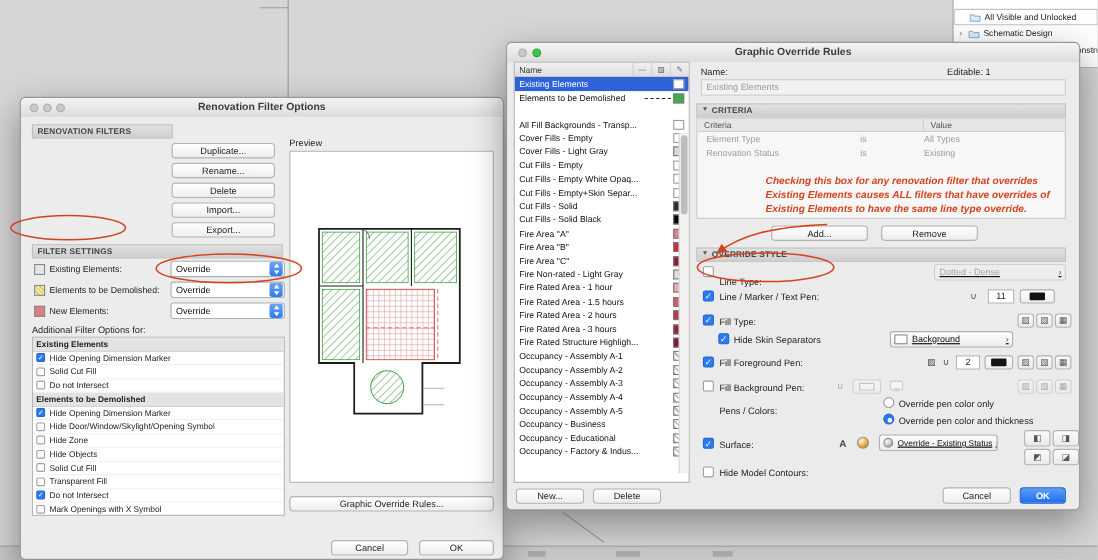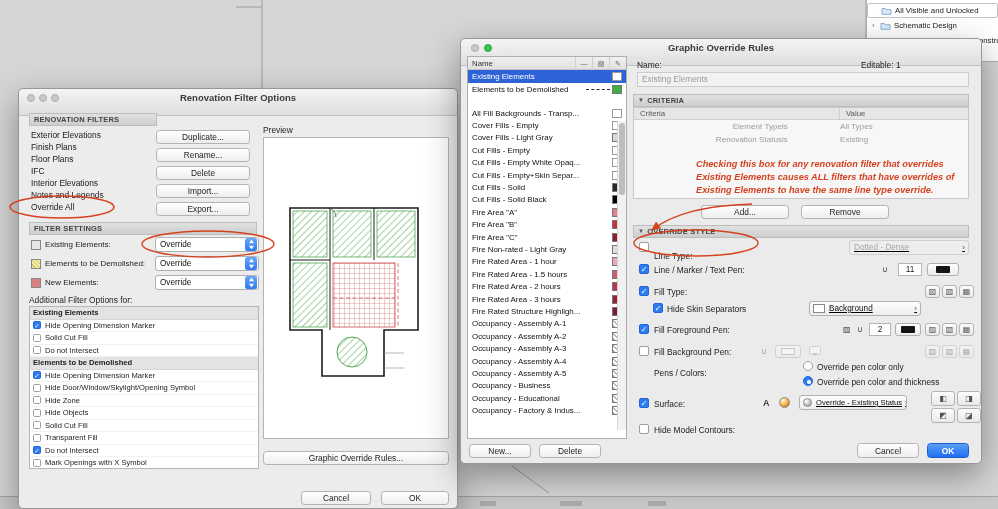--- a/index.html
+++ b/index.html
@@ -1,21 +1,21 @@
 <!DOCTYPE html>
 <html><head>
 <meta charset="utf-8">
 <style>
 *{margin:0;padding:0;box-sizing:border-box;font-family:"Liberation Sans","DejaVu Sans",sans-serif;}
 html,body{width:998px;height:509px;overflow:hidden;background:#d6d6d6;}
 #canvas{position:relative;width:998px;height:509px;background:#d6d6d6;overflow:hidden;}
 
 
 .dlg{position:absolute;background:#ececec;border:1px solid #979797;border-radius:5px;box-shadow:0 12px 34px rgba(0,0,0,.38);}
-.titlebar{position:absolute;top:0;left:0;right:0;height:27px;background:linear-gradient(#f4f4f4,#dedede);border-bottom:1px solid #c2c2c2;border-radius:5px 5px 0 0;}
+.titlebar{position:absolute;top:0;left:0;right:0;height:17px;background:linear-gradient(#f4f4f4,#dedede);border-bottom:1px solid #c2c2c2;border-radius:5px 5px 0 0;}
 .title{position:absolute;left:0;right:0;top:3px;text-align:center;font-size:9.5px;font-weight:bold;color:#3c3c3c;}
 .tl{position:absolute;top:5px;width:8px;height:8px;border-radius:50%;background:#c9c9c9;border:1px solid #adadad;}
 .tl.green{background:#35c84b;border-color:#27a33a;}
 .band{position:absolute;height:13px;background:linear-gradient(#e1e1e1,#cecece);border:1px solid #bdbdbd;font-size:7.5px;font-weight:bold;color:#444;line-height:11px;padding-left:4px;letter-spacing:.2px;display:flex;align-items:center;}
 .band .tri{font-size:6px;color:#555;margin-right:3px;}
 .btn{position:absolute;height:14px;border:1px solid #b3b3b3;border-radius:3.5px;background:linear-gradient(#ffffff,#eeeeee);font-size:8.4px;color:#222;text-align:center;line-height:12px;padding:0;}
 .btn.blue{background:linear-gradient(#5a9ef7,#1f6ef0);border-color:#1c5ecc;color:#fff;font-weight:bold;}
 .btn.act{position:static;width:94px;height:14px;flex:none;}
 .lbl{position:absolute;font-size:8.4px;color:#222;white-space:nowrap;}
 .cb{display:block;position:absolute;width:10px;height:10px;border:1px solid #9f9f9f;border-radius:2px;background:#fff;font-size:8px;line-height:9px;text-align:center;color:#fff;}
@@ -79,21 +79,21 @@
 .swatch.hatch{background:repeating-linear-gradient(45deg,#b5b5b5 0 1.5px,#fff 1.5px 4px);}
 .sbar{position:absolute;right:0;top:64px;width:9px;height:309px;background:#f1f1f1;border-left:1px solid #d5d5d5;}
 .sthumb{position:absolute;left:1px;top:2px;width:6px;height:72px;background:#bdbdbd;border-radius:3px;}
 
 
 .critbox{position:absolute;background:#f7f7f7;border:1px solid #c8c8c8;}
 .crit-head{display:flex;height:12px;background:#e6e6e6;border-bottom:1px solid #cfcfcf;font-size:7.8px;color:#555;align-items:center;}
 .crit-head .c1{width:206px;padding-left:6px;border-right:1px solid #cfcfcf;height:12px;line-height:12px;}
 .crit-head .c2{padding-left:6px;}
 .crit-row{display:flex;height:13px;align-items:center;font-size:8.1px;color:#9b9b9b;}
-.crit-name{width:148px;padding-left:8px;white-space:nowrap;text-align:right;}
+.crit-name{width:148px;padding-left:8px;white-space:nowrap;}
 .crit-op{width:58px;}
 .crit-val{flex:1;}
 
 
 .nav-row{display:flex;align-items:center;height:15px;padding-left:5px;font-size:7.8px;color:#222;white-space:nowrap;overflow:hidden;}
 .nav-row.boxed{border:1px solid #c3c3c3;border-radius:2px;}
 .nav-exp{width:7px;color:#777;font-size:8px;flex:none;}
 .nav-folder{margin:0 3px 0 1px;display:flex;flex:none;}
 .nav-label{overflow:hidden;}
 
@@ -108,21 +108,21 @@
   <svg width="998" height="509" style="position:absolute;left:0;top:0;z-index:0">
     <path d="M262 0 V88 M236 7 H262 M512 466 L549 493 M866 0 V62" stroke="#9c9c9c" stroke-width="1" fill="none"></path>
   </svg>
 
   <div style="position:absolute;left:0;right:0;bottom:0;height:13px;background:#c9c9c9;border-top:1px solid #a5a5a5;z-index:1">
     <span style="position:absolute;left:480px;top:4px;width:16px;height:5px;background:#aaa"></span>
     <span style="position:absolute;left:560px;top:4px;width:22px;height:5px;background:#aaa"></span>
     <span style="position:absolute;left:648px;top:4px;width:18px;height:5px;background:#aaa"></span>
   </div>
 
-  <div style="position:absolute;left:866px;top:0;width:132px;height:62px;background:#fff;border-left:1px solid #b2b2b2;border-bottom:1px solid #b2b2b2;z-index:1;padding-top:3px">
+  <div style="position:absolute;left:866px;top:0;width:132px;height:62px;background:#fff;border-left:1px solid #b2b2b2;border-bottom:1px solid #b2b2b2;z-index:1;padding-top:8px">
     <div id="nav-items">
         <div class="nav-row boxed">
           <span class="nav-exp"></span>
           <span class="nav-folder">
             <svg width="11" height="9" viewBox="0 0 11 9">
               <path d="M1 2.5 h3.2 l1 1.2 H10 v4.6 H1 Z" fill="#dcebfa" stroke="#6f9fd0" stroke-width="0.8"></path>
             </svg>
           </span>
           <span class="nav-label">All Visible and Unlocked</span>
         </div>
@@ -150,29 +150,20 @@
   <div class="dlg" id="reno" style="left:18px;top:88px;width:440px;height:421px;z-index:10">
     <div class="titlebar">
       <span class="tl" style="left:8px"></span>
       <span class="tl" style="left:20px"></span>
       <span class="tl" style="left:32px"></span>
       <span class="title">Renovation Filter Options</span>
     </div>
 
     <div class="band" style="left:10px;top:24px;width:128px">
         <span>RENOVATION FILTERS</span>
-      </div>
-    <div id="filter-list" style="position:absolute;left:10px;top:40px;width:128px">
-        <div class="flist-item">Exterior Elevations</div>
-        <div class="flist-item">Finish Plans</div>
-        <div class="flist-item">Floor Plans</div>
-        <div class="flist-item">IFC</div>
-        <div class="flist-item">Interior Elevations</div>
-        <div class="flist-item">Notes and Legends</div>
-        <div class="flist-item">Override All</div>
       </div>
 
     <div id="action-buttons" style="position:absolute;left:137px;top:41px;width:94px;display:flex;flex-direction:column;gap:4px">
         <button class="btn act">Duplicate...</button>
         <button class="btn act">Rename...</button>
         <button class="btn act">Delete</button>
         <button class="btn act">Import...</button>
         <button class="btn act">Export...</button>
       </div>
 

